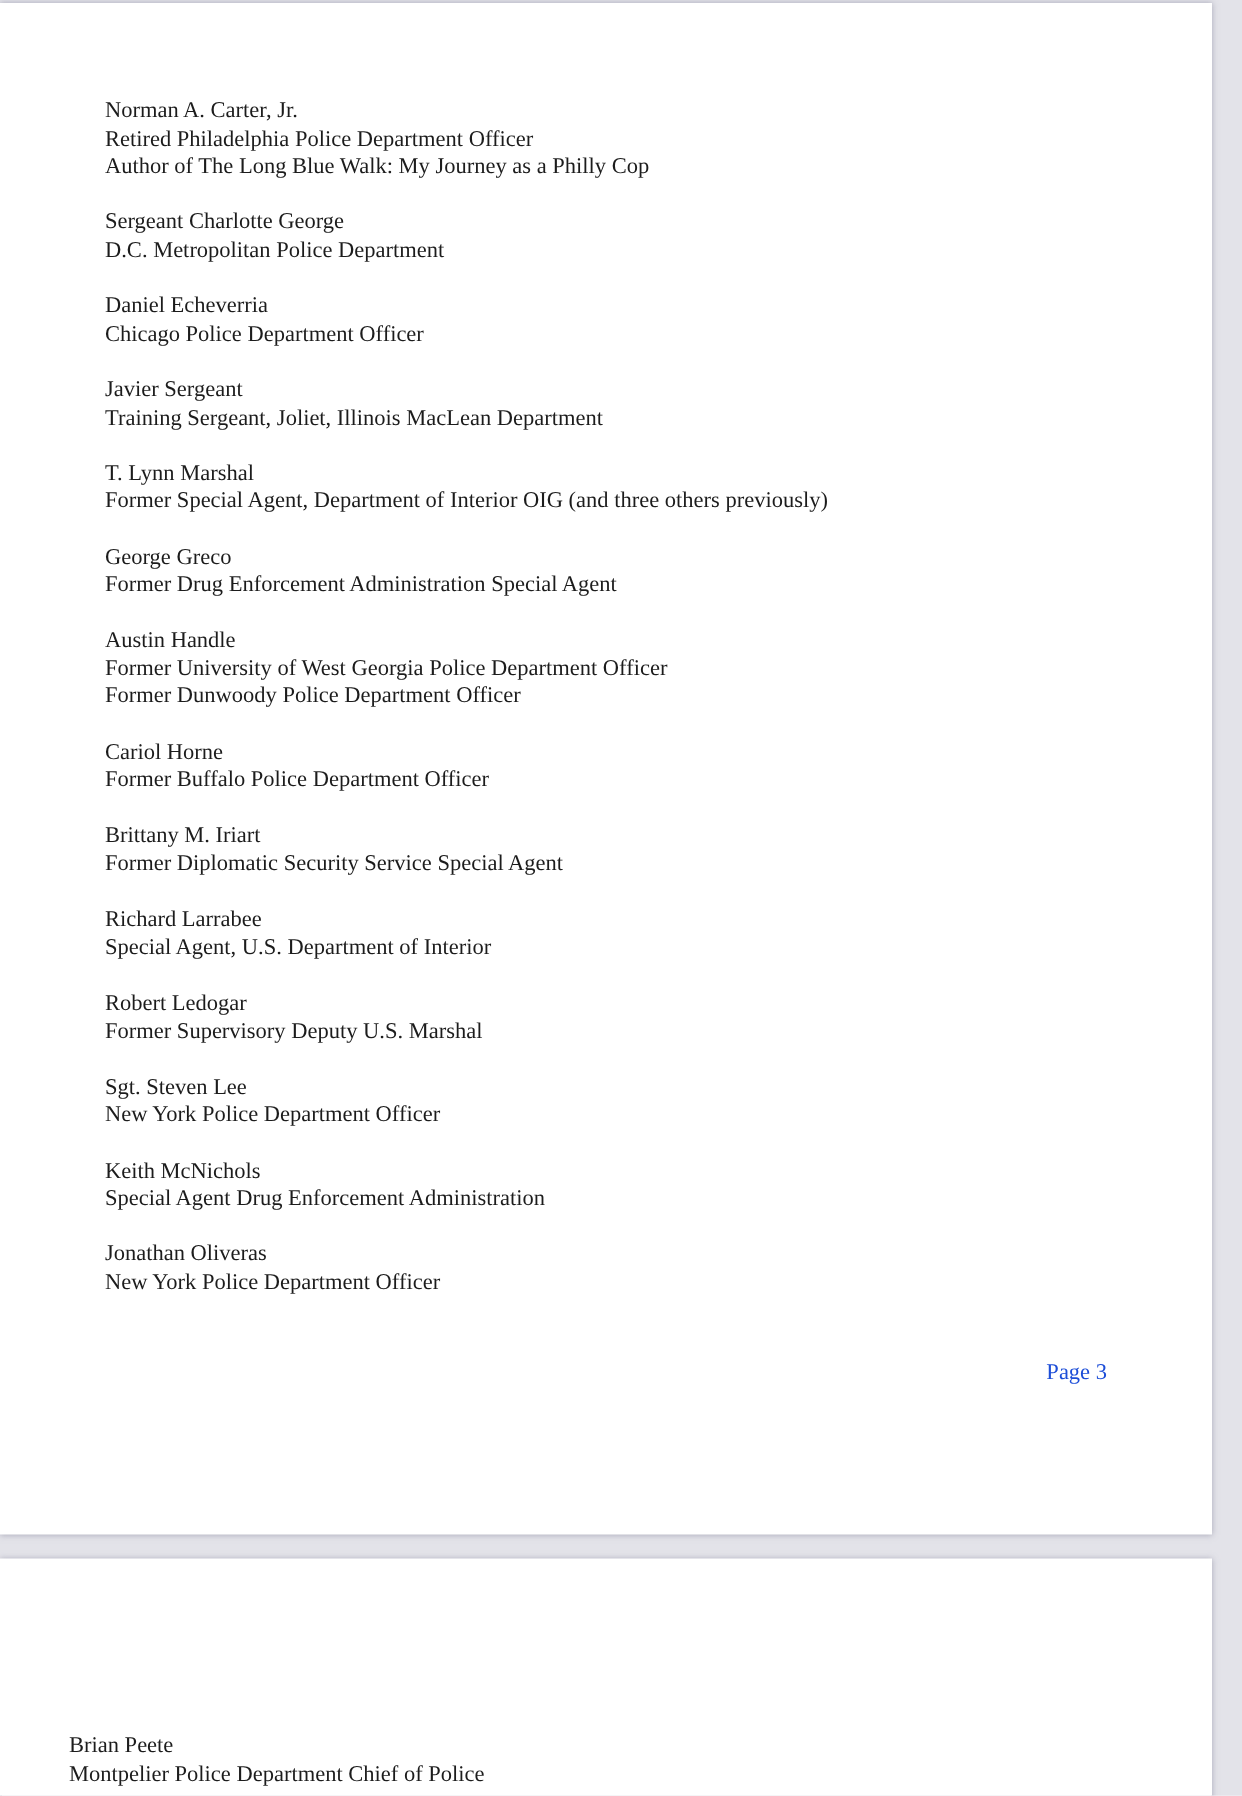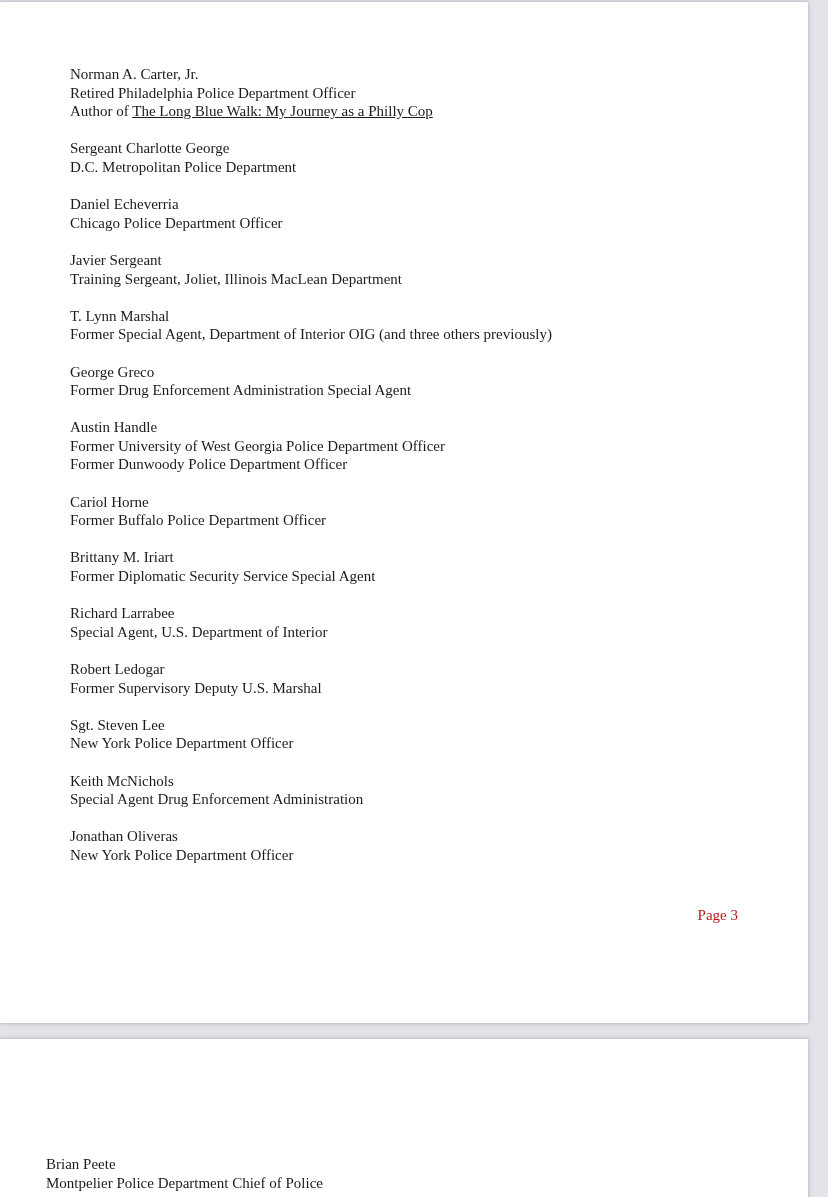--- a/index.html
+++ b/index.html
@@ -26,25 +26,25 @@
   .content { padding: 63px 70px 0 70px; }
   .content-p4 { padding: 116px 70px 0 46px; }
   .entry { margin: 0 0 18.6px 0; }
   .entry:last-child { margin-bottom: 0; }
   .line {
     font-size: 15px;
     line-height: 18.6px;
     color: #1c1c1c;
     white-space: nowrap;
   }
-  .underlined { text-decoration: underline; }
+  .underlined { }
   .footer {
     font-size: 15px;
     line-height: 18.6px;
-    color: #b91c1c;
+    color: #1d4ed8;
     text-align: right;
     margin-top: 41px;
   }
 </style>
 </head>
 <body>
 
 <div class="viewer">
 
   <div class="page page-3">

